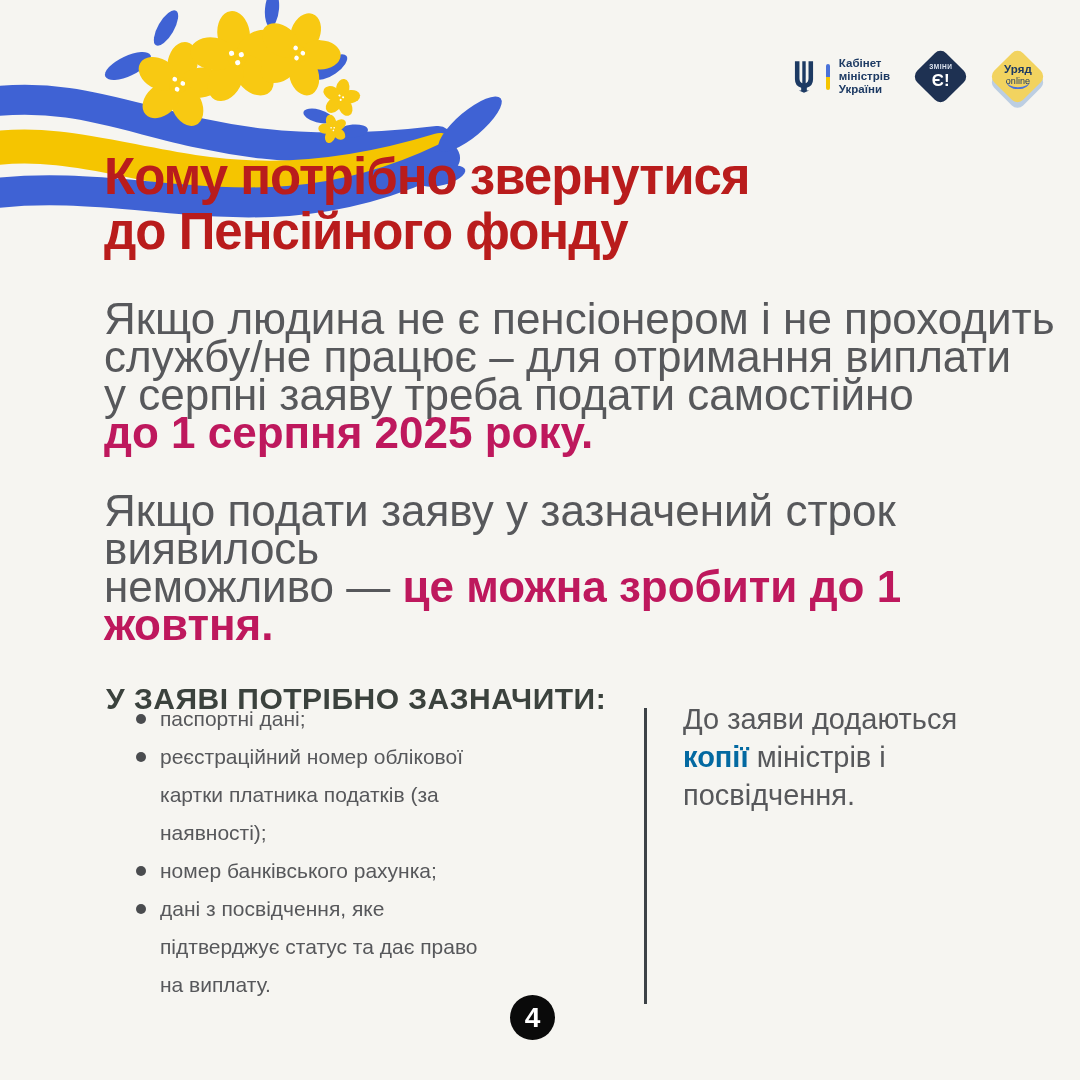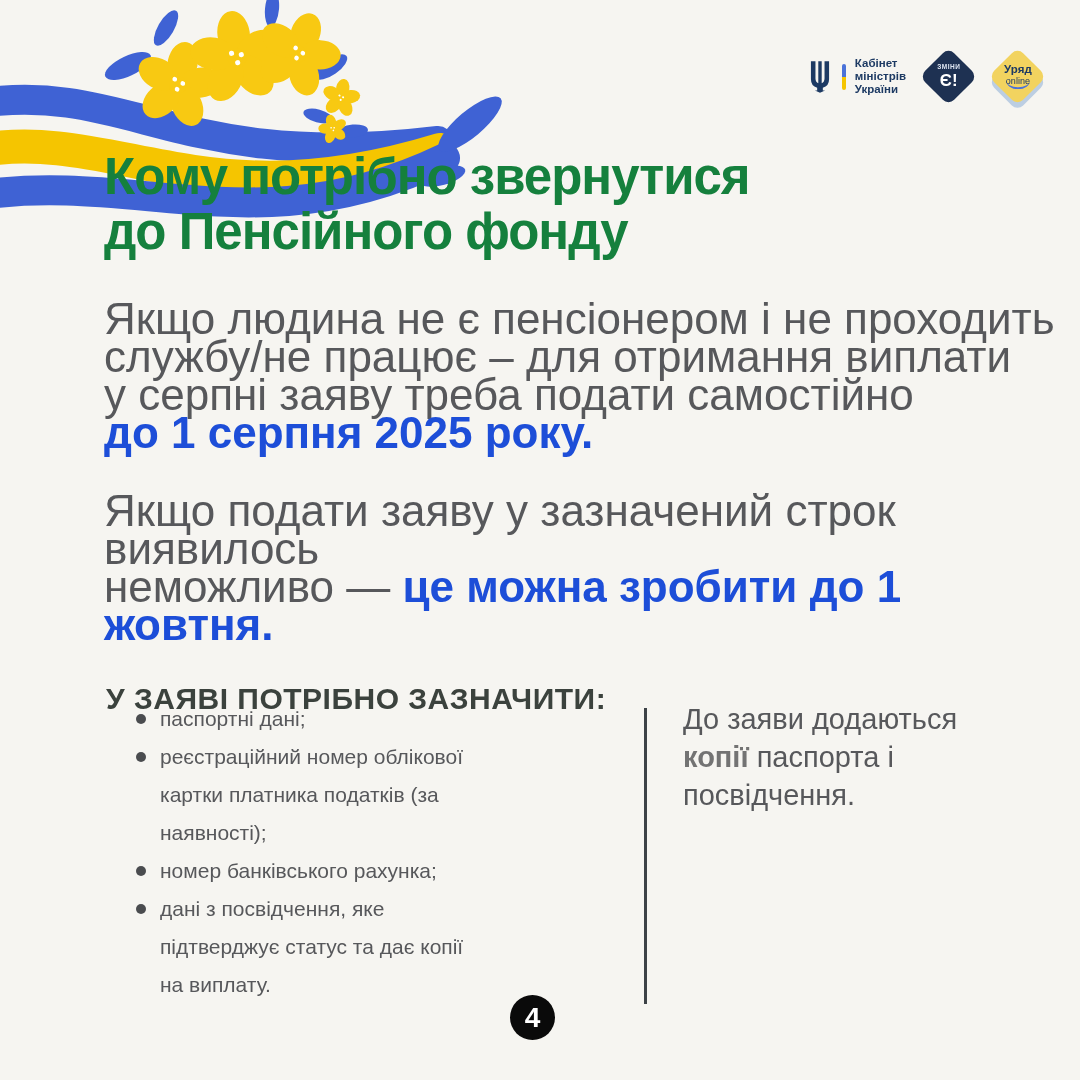--- a/index.html
+++ b/index.html
@@ -4,57 +4,57 @@
 <style>
   html,body{margin:0;padding:0;}
   body{
     width:1080px;height:1080px;position:relative;overflow:hidden;
     background:#f6f5f1;
     font-family:"Liberation Sans","DejaVu Sans",sans-serif;
     color:#57585b;
   }
   .decoration{position:absolute;left:0;top:0;width:560px;height:270px;}
   
-  .logos{position:absolute;top:56px;right:36px;display:flex;align-items:center;gap:16px;}
+  .logos{position:absolute;top:56px;right:36px;display:flex;align-items:center;gap:24px;}
   .logo-cabinet{display:flex;align-items:center;gap:9px;}
   .logo-cabinet .vbar{width:4px;height:26px;display:flex;flex-direction:column;border-radius:2px;overflow:hidden;}
   .logo-cabinet .vbar .b{flex:1;background:#4a72d9;}
   .logo-cabinet .vbar .y{flex:1;background:#f5c500;}
   .logo-cabinet .label{font-size:11.5px;line-height:1.12;font-weight:bold;color:#1d3a63;white-space:pre-line;}
   .diamond{width:41px;height:41px;border-radius:8px;transform:rotate(45deg);display:flex;align-items:center;justify-content:center;}
   .diamond .inner{transform:rotate(-45deg);display:flex;flex-direction:column;align-items:center;line-height:1;}
   .dz{background:#1e3152;margin:0 6px;}
   .dz .t{font-size:6.5px;letter-spacing:.5px;color:#dfe6f2;font-weight:bold;}
   .dz .m{font-size:17px;font-weight:bold;color:#ffffff;margin-top:1px;}
   .du{background:#f2d35f;box-shadow:4px 4px 0 rgba(141,173,214,.55);margin:0 6px;}
   .du .t{font-size:11.5px;font-weight:bold;color:#1d3a63;}
   .du .m{font-size:9px;color:#1d3a63;margin-top:1px;border-bottom:2px solid #4a72d9;border-radius:0 0 60% 60%/0 0 90% 90%;padding-bottom:1px;}
   
   .title{
     position:absolute;left:104px;top:150px;margin:0;
     font-size:51px;line-height:1.07;font-weight:bold;letter-spacing:-1px;
-    color:#15803d;white-space:pre-line;
+    color:#b91c1c;white-space:pre-line;
   }
   .para{position:absolute;left:104px;margin:0;font-size:44px;line-height:38px;white-space:pre-line;color:#57585b;}
-  .para b{color:#1d4ed8;text-align:center;}
+  .para b{color:#be185d;text-align:center;}
   .p1{top:300px;}
   .p2{top:492px;}
   .section-heading{
     position:absolute;left:106px;top:682px;margin:0;
     font-size:30px;font-weight:bold;letter-spacing:.5px;color:#3b423d;
   }
   .columns{position:absolute;left:104px;top:700px;width:920px;display:flex;}
   ul.req{list-style:none;margin:0;padding:0;width:540px;font-size:21px;line-height:38px;}
   ul.req li{position:relative;padding-left:56px;white-space:pre-line;margin:0;}
   ul.req li::before{content:"";position:absolute;left:32px;top:14px;width:10px;height:10px;border-radius:50%;background:#4a4c4f;}
   .divider{width:3px;background:#3d4247;height:296px;margin-top:8px;}
   .aside{margin-left:36px;width:310px;font-size:29px;line-height:38px;}
   .aside p{margin:0;white-space:pre-line;}
   .aside p + p{margin-top:38px;}
-  .aside b{color:#737373;}
+  .aside b{color:#0369a1;}
   
   .page-badge{
     position:absolute;left:510px;top:995px;width:45px;height:45px;border-radius:50%;
     background:#0a0a0a;color:#ffffff;display:flex;align-items:center;justify-content:center;
     font-size:28px;font-weight:bold;
   }
 </style>
 </head>
 <body>
 
@@ -140,24 +140,24 @@
 <h2 class="section-heading">У ЗАЯВІ ПОТРІБНО ЗАЗНАЧИТИ:</h2>
 
 <div class="columns">
   <ul class="req">
     <li>паспортні дані;</li>
     <li>реєстраційний номер облікової
 картки платника податків (за
 наявності);</li>
     <li>номер банківського рахунка;</li>
     <li>дані з посвідчення, яке
-підтверджує статус та дає копії
+підтверджує статус та дає право
 на виплату.</li>
   </ul>
   <div class="divider"></div>
   <div class="aside">
     <p><span>До заяви додаються
-</span><b>копії</b><span> паспорта і
+</span><b>копії</b><span> міністрів і
 посвідчення.</span></p>
   </div>
 </div>
 
 <div class="page-badge">4</div>
 
 </body></html>

